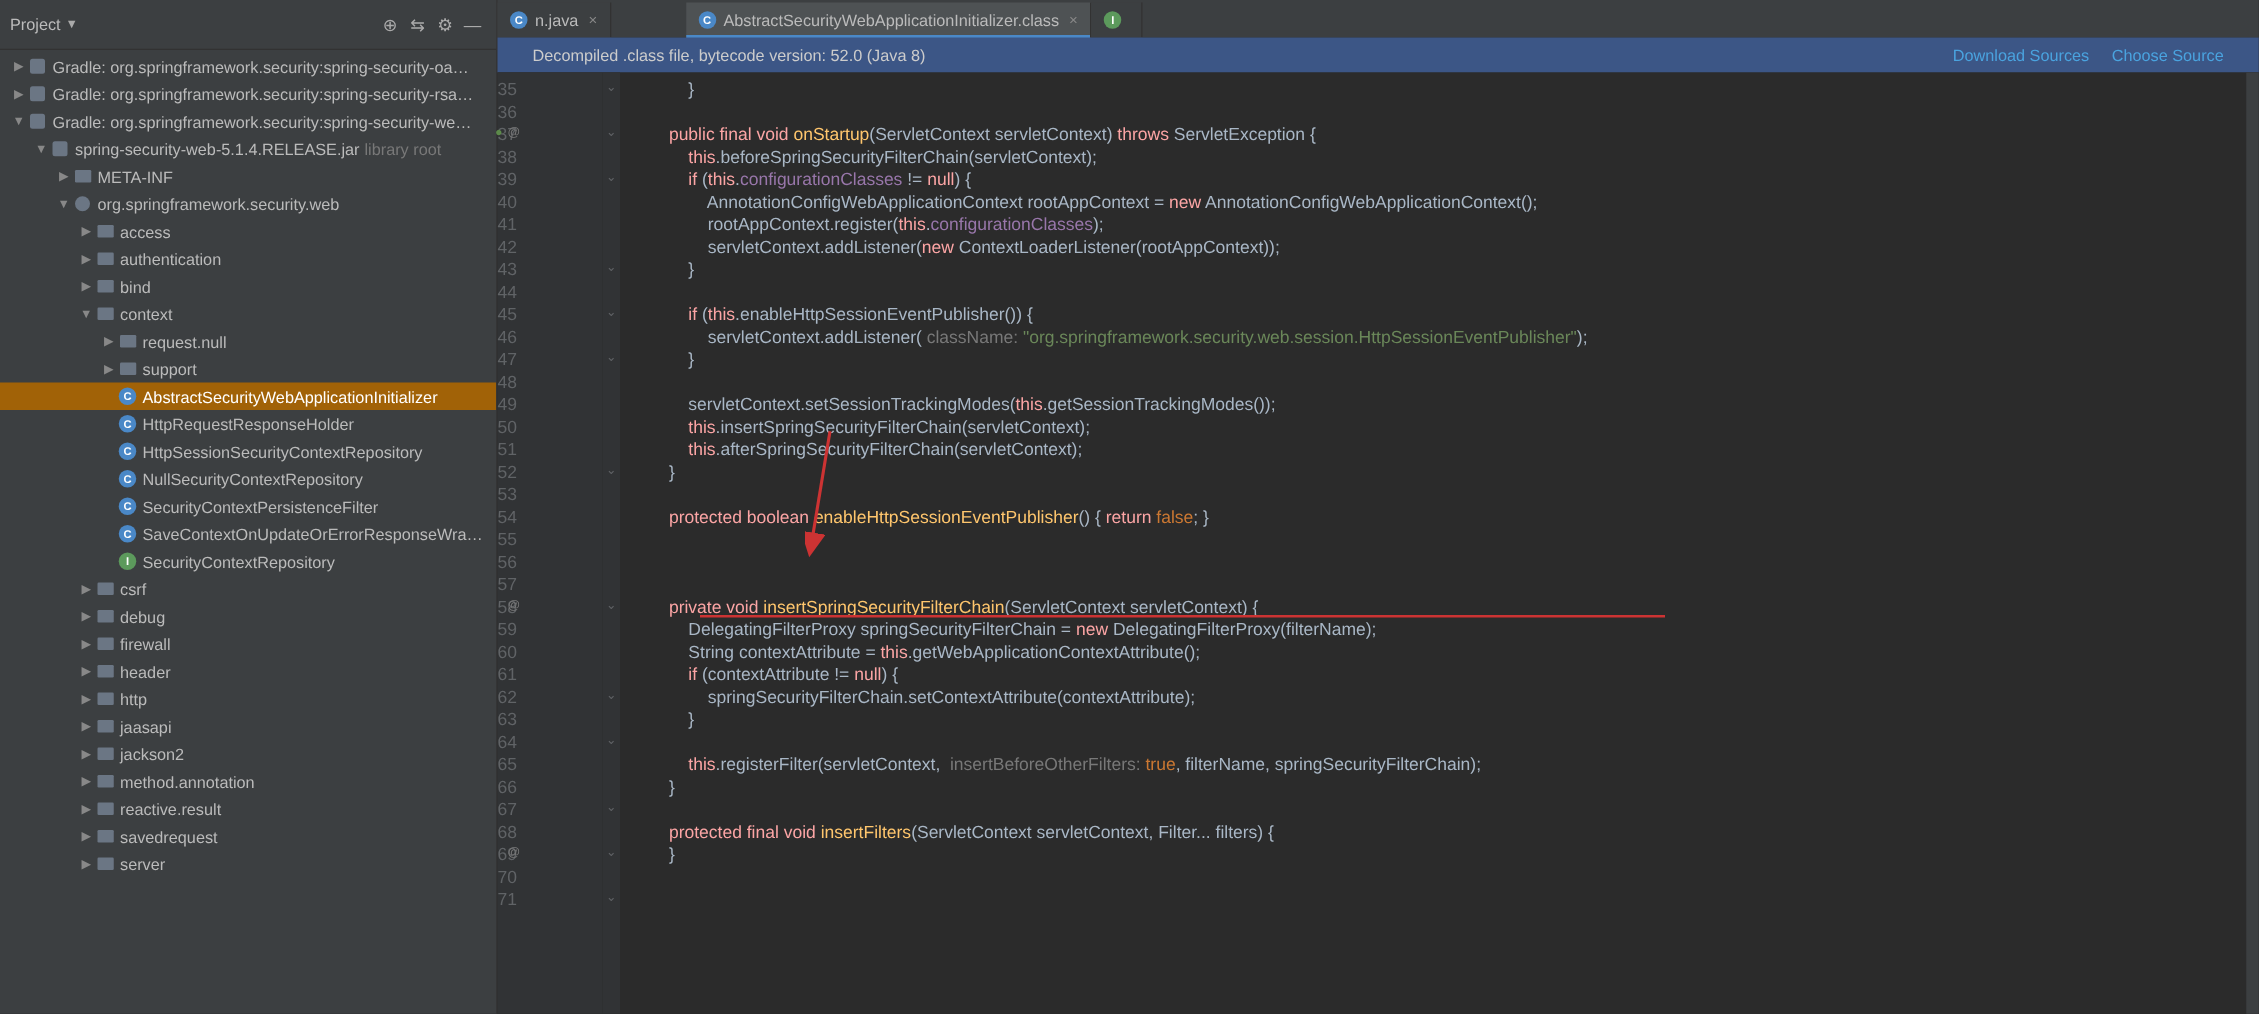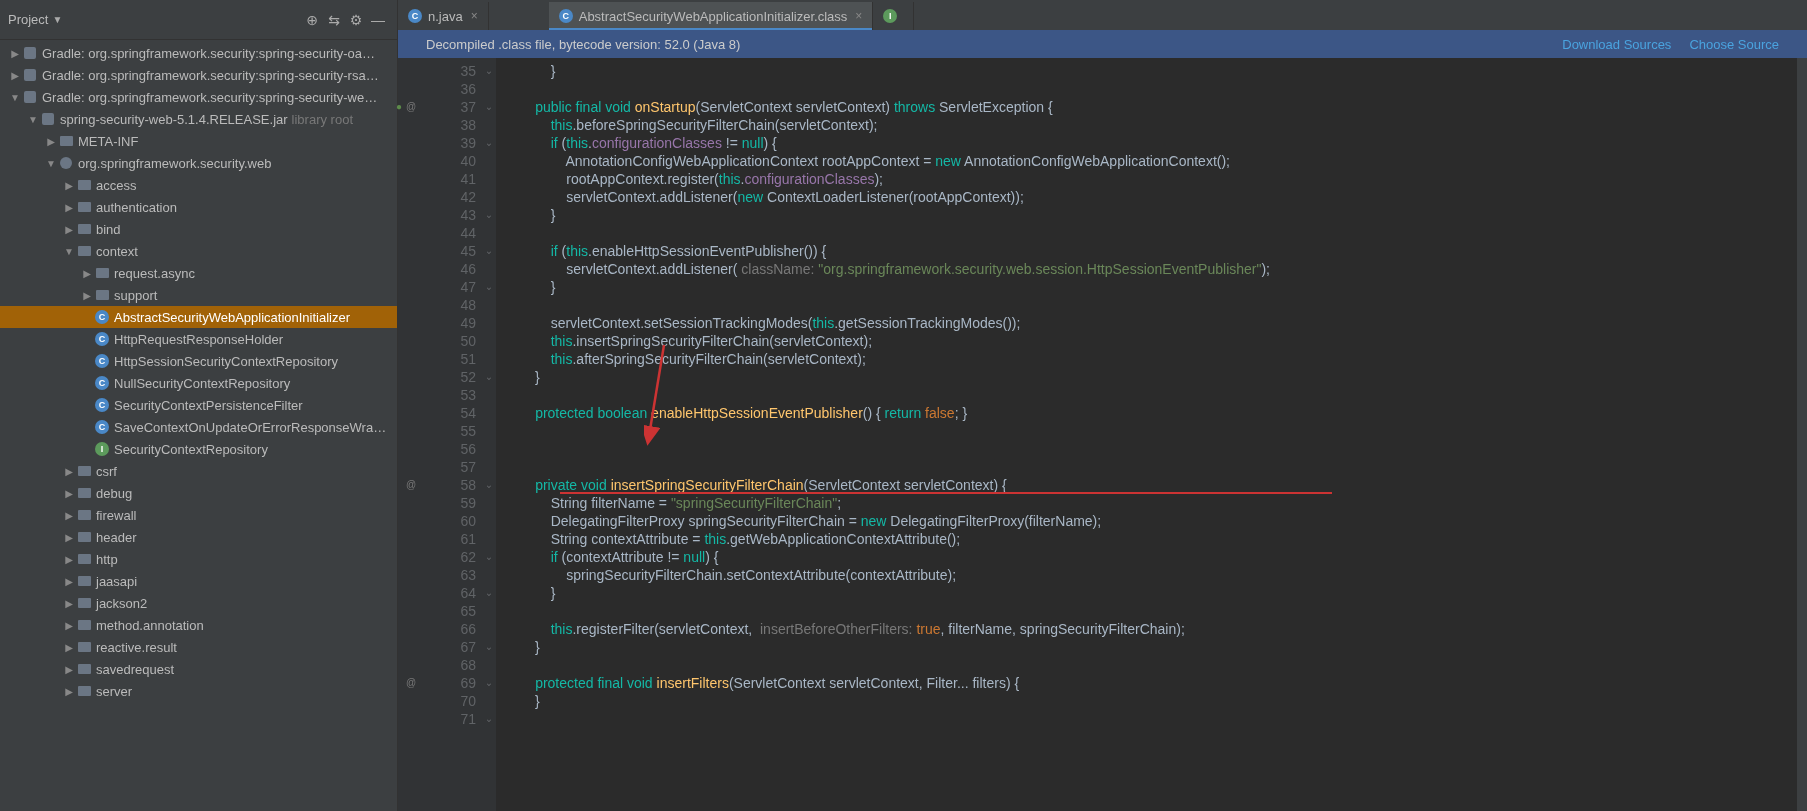--- a/index.html
+++ b/index.html
@@ -34,31 +34,31 @@
 .tab .tab-close { margin-left:8px; color:#888; font-size:12px;}
 .tab-truncated-fade { width:60px; }
 
 
 .banner { position:absolute; left:398px; top:30px; right:0; height:28px; background:#3c5686; color:#bbbbbb; display:flex; align-items:center; padding:0 28px; font-size:13px; }
 .banner .banner-text { flex:1; color:#cccccc; }
 .banner a { color:#4aa3df; margin-left:18px; text-decoration:none; cursor:pointer;}
 
 
 .editor { position:absolute; left:398px; top:58px; right:0; bottom:0; background:#2b2b2b; display:flex; font-family:"JetBrains Mono","Consolas","Menlo",monospace; font-size:14px; line-height:18px;}
-.gutter { width:84px; background:#313335; color:#606366; text-align:right; padding:4px 6px 0 0; user-select:none;}
+.gutter { width:84px; background:#313335; color:#606366; text-align:left; padding:4px 6px 0 0; user-select:none;}
 .gutter-line { height:18px; position:relative; }
 .gutter-mark { position:absolute; left:6px; top:2px; width:14px; height:14px; color:#787878; font-size:10px; display:flex; align-items:center; justify-content:center;}
 .fold-col { width:14px; background:#313335; padding-top:4px;}
 .fold-cell { height:18px; display:flex; align-items:center; justify-content:center; color:#606366; font-size:10px;}
 .code-area { flex:1; padding:4px 0 0 8px; overflow:hidden; position:relative;}
 .code-line { height:18px; white-space:pre; }
 .inlay { color:#787878; font-style:normal; }
 
 
-.kw { color:#14b8a6; }
+.kw { color:#fca5a5; }
 .method { color:#ffc66d; }
 .str { color:#6a8759; }
 .field { color:#9876aa; }
 .lit { color:#cc7832; }
 
 
 .red-arrow { position:absolute; pointer-events:none; }
 .red-underline { position:absolute; height:2px; background:#cc3333; pointer-events:none;}
 
 
@@ -136,21 +136,21 @@
       <div class="tree-row">
         <span class="tree-indent" style="width:62px"></span>
         <span class="tree-arrow">▼</span>
         <span class="tree-icon folder-icon"></span>
         <span>context</span>
       </div>
       <div class="tree-row">
         <span class="tree-indent" style="width:80px"></span>
         <span class="tree-arrow">▶</span>
         <span class="tree-icon folder-icon"></span>
-        <span>request.async</span>
+        <span>request.null</span>
       </div>
       <div class="tree-row">
         <span class="tree-indent" style="width:80px"></span>
         <span class="tree-arrow">▶</span>
         <span class="tree-icon folder-icon"></span>
         <span>support</span>
       </div>
       <div class="tree-row selected">
         <span class="tree-indent" style="width:80px"></span>
         <span class="tree-arrow"></span>
@@ -383,21 +383,20 @@
       <div class="code-line">            servletContext.setSessionTrackingModes(<span class="kw">this</span>.getSessionTrackingModes());</div>
       <div class="code-line">            <span class="kw">this</span>.insertSpringSecurityFilterChain(servletContext);</div>
       <div class="code-line">            <span class="kw">this</span>.afterSpringSecurityFilterChain(servletContext);</div>
       <div class="code-line">        }</div>
       <div class="code-line"></div>
       <div class="code-line">        <span class="kw">protected</span> <span class="kw">boolean</span> <span class="method">enableHttpSessionEventPublisher</span>() { <span class="kw">return</span> <span class="lit">false</span>; }</div>
       <div class="code-line"></div>
       <div class="code-line"></div>
       <div class="code-line"></div>
       <div class="code-line">        <span class="kw">private</span> <span class="kw">void</span> <span class="method">insertSpringSecurityFilterChain</span>(ServletContext servletContext) {</div>
-      <div class="code-line">            String filterName = <span class="str">"springSecurityFilterChain"</span>;</div>
       <div class="code-line">            DelegatingFilterProxy springSecurityFilterChain = <span class="kw">new</span> DelegatingFilterProxy(filterName);</div>
       <div class="code-line">            String contextAttribute = <span class="kw">this</span>.getWebApplicationContextAttribute();</div>
       <div class="code-line">            <span class="kw">if</span> (contextAttribute != <span class="kw">null</span>) {</div>
       <div class="code-line">                springSecurityFilterChain.setContextAttribute(contextAttribute);</div>
       <div class="code-line">            }</div>
       <div class="code-line"></div>
       <div class="code-line">            <span class="kw">this</span>.registerFilter(servletContext,  <span class="inlay">insertBeforeOtherFilters:</span> <span class="lit">true</span>, filterName, springSecurityFilterChain);</div>
       <div class="code-line">        }</div>
       <div class="code-line"></div>
       <div class="code-line">        <span class="kw">protected</span> <span class="kw">final</span> <span class="kw">void</span> <span class="method">insertFilters</span>(ServletContext servletContext, Filter... filters) {</div>

